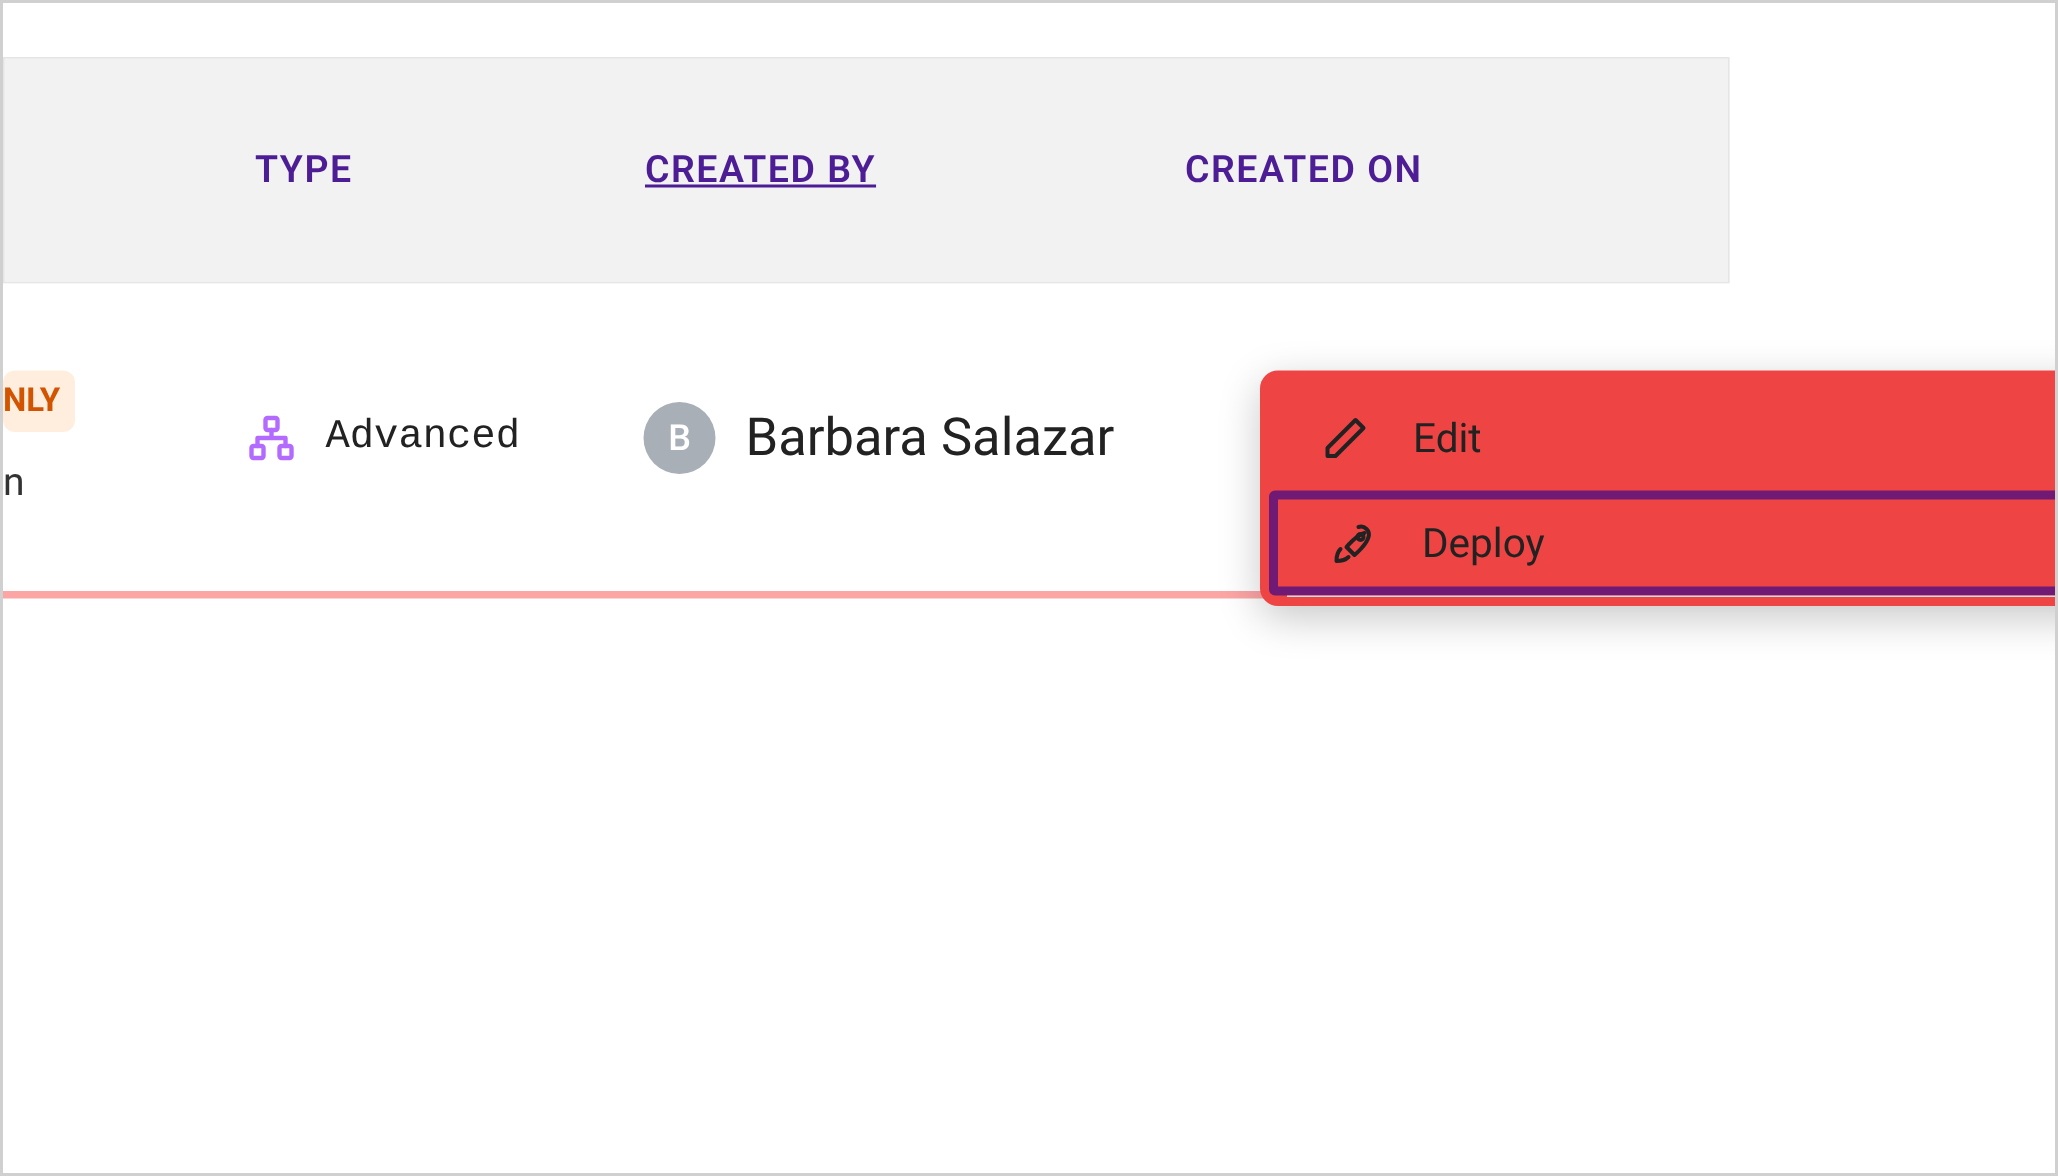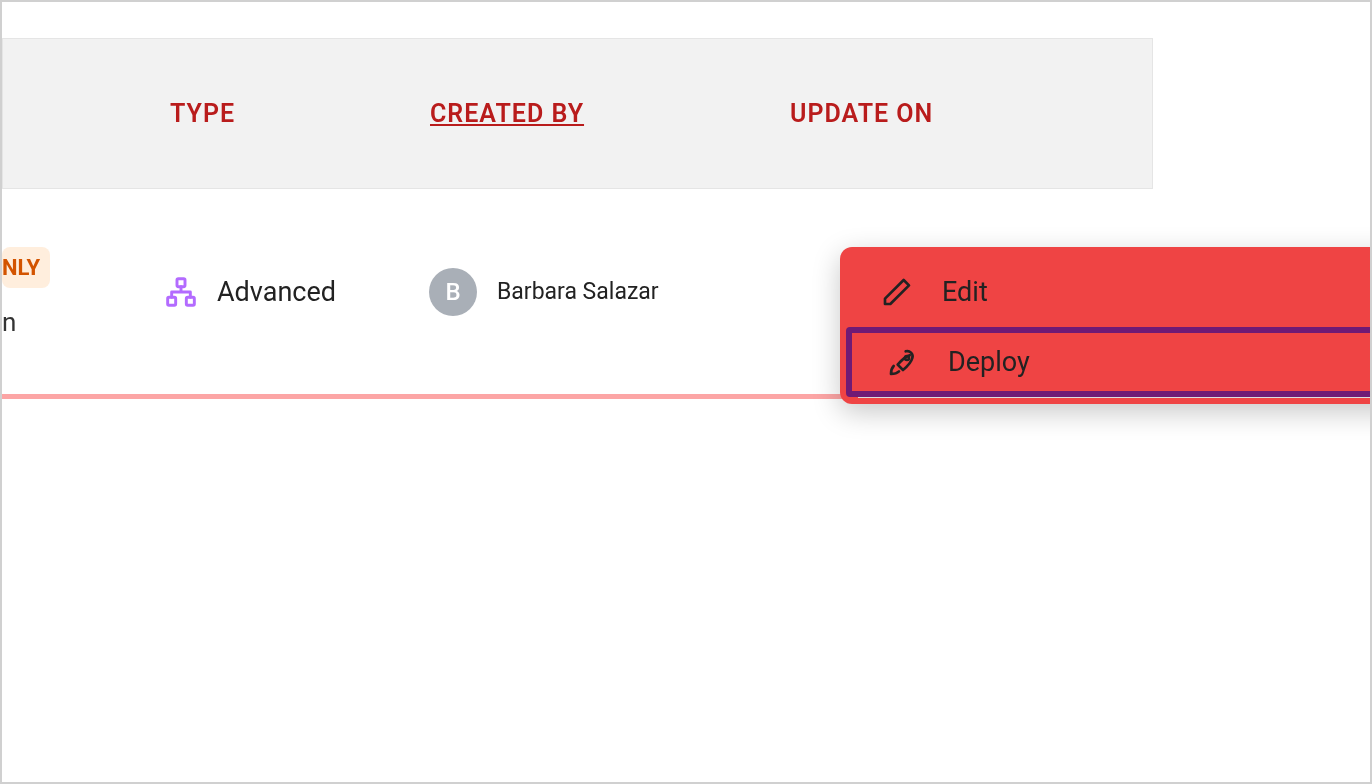--- a/index.html
+++ b/index.html
@@ -1,36 +1,36 @@
 <!DOCTYPE html>
 <html><head>
 <meta charset="utf-8">
 <style>
   * { box-sizing: border-box; margin: 0; padding: 0; }
   html, body { width: 1372px; height: 784px; font-family: -apple-system, BlinkMacSystemFont, "Segoe UI", Roboto, sans-serif; }
   body { background: #fff; border: 2px solid #d0d0d0; position: relative; overflow: hidden; }
 
   .table-container { position: absolute; left: 0; top: 36px; width: 1151px; }
   .table-header { display: flex; background: #f2f2f2; height: 151px; align-items: center; border: 1px solid #e5e5e5; }
-  .th { color: #b91c1c; font-weight: 600; font-size: 25px; letter-spacing: 1px; }
+  .th { color: #4c1d95; font-weight: 600; font-size: 25px; letter-spacing: 1px; }
   .th-type { margin-left: 167px; width: 260px; }
   .th-created { width: 360px; text-decoration: underline; }
   .th-update { width: auto; }
 
   .table-row { display: flex; align-items: center; height: 210px; border-bottom: 5px solid #fca5a5; background: #fff; position: relative; }
   .badge { position: absolute; left: 0; top: 58px; background: #ffeedd; color: #d35400; font-weight: 700; font-size: 22px; padding: 8px 10px 8px 0; border-radius: 8px; }
   .row-sub { position: absolute; left: 0; top: 118px; color: #333; font-size: 26px; }
 
-  .cell-type { margin-left: 163px; width: 264px; display: flex; align-items: center; gap: 20px; }
+  .cell-type { margin-left: 163px; width: 264px; display: flex; align-items: center; gap: 20px; font-family: Liberation Mono, monospace; }
   .cell-type .icon { width: 32px; height: 32px; }
   .type-label { font-size: 27px; color: #222; }
 
   .cell-created { width: 360px; display: flex; align-items: center; gap: 20px; }
   .avatar { width: 48px; height: 48px; border-radius: 50%; background: #a9afb7; color: #fff; display: flex; align-items: center; justify-content: center; font-size: 24px; font-weight: 500; }
-  .creator-name { font-size: 23px; color: #222; }
+  .creator-name { font-size: 35px; color: #222; }
 
   .context-menu {
     position: absolute;
     top: 245px;
     left: 838px;
     width: 584px;
     background: #ef4444;
     border-radius: 12px;
     box-shadow: 0 8px 28px rgba(0,0,0,0.22);
     padding: 10px 0 6px 0;
@@ -56,21 +56,21 @@
 
   svg { display: block; }
 </style>
 </head>
 <body>
 
 <div class="table-container">
   <div class="table-header">
     <div class="th th-type">TYPE</div>
     <div class="th th-created">CREATED BY</div>
-    <div class="th th-update">UPDATE ON</div>
+    <div class="th th-update">CREATED ON</div>
   </div>
 
   <div class="table-row">
     <div class="badge">NLY</div>
     <div class="row-sub">n</div>
 
     <div class="cell-type">
       <span class="icon">
         <svg viewBox="0 0 24 24" width="32" height="32" fill="none" stroke="#b36bff" stroke-width="2.2" stroke-linecap="round" stroke-linejoin="round">
           <rect x="9" y="2" width="6" height="6" rx="1"></rect>

